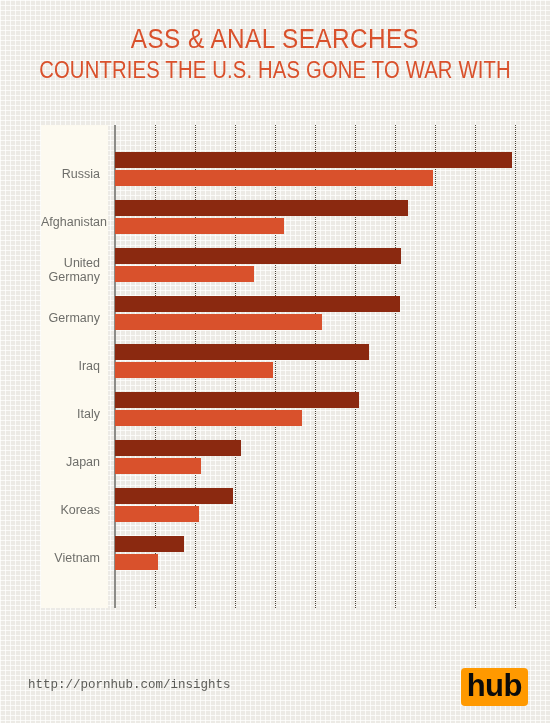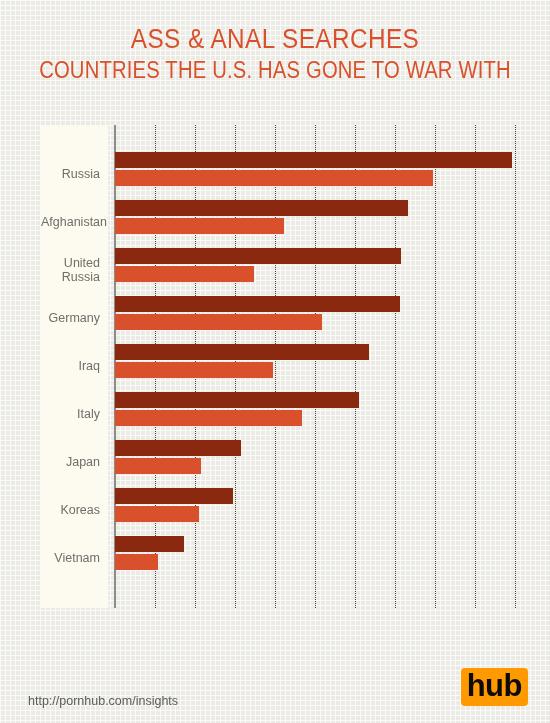--- a/index.html
+++ b/index.html
@@ -149,22 +149,21 @@
   .legend-ass { background: #8B2910; }
   .legend-anal { background: #D9512C; }
 
   
   .footer-url {
     position: absolute;
     left: 28px;
     top: 678px;
     color: #5B5B57;
     font-size: 12.5px;
-    font-family: Liberation Sans, sans-serif;
-    margin-top: 16px;
+    font-family: Liberation Mono, monospace;
   }
   .logo {
     position: absolute;
     right: 22px;
     top: 668px;
     display: flex;
     align-items: center;
   }
   .logo-porn {
     color: #0B0B0B;
@@ -215,21 +214,21 @@
           <div class="row-label">Russia</div>
           <div class="bar bar-ass" style="width: 397.2px;"></div>
           <div class="bar bar-anal" style="width: 318px;"></div>
         </div>
         <div class="row" style="top: 73px;">
           <div class="row-label">Afghanistan</div>
           <div class="bar bar-ass" style="width: 293.2px;"></div>
           <div class="bar bar-anal" style="width: 169.2px;"></div>
         </div>
         <div class="row" style="top: 121px;">
-          <div class="row-label">United Russia</div>
+          <div class="row-label">United Germany</div>
           <div class="bar bar-ass" style="width: 286px;"></div>
           <div class="bar bar-anal" style="width: 139.2px;"></div>
         </div>
         <div class="row" style="top: 169px; text-decoration: underline;">
           <div class="row-label">Germany</div>
           <div class="bar bar-ass" style="width: 285.2px;"></div>
           <div class="bar bar-anal" style="width: 207.2px;"></div>
         </div>
         <div class="row" style="top: 217px;">
           <div class="row-label">Iraq</div>

